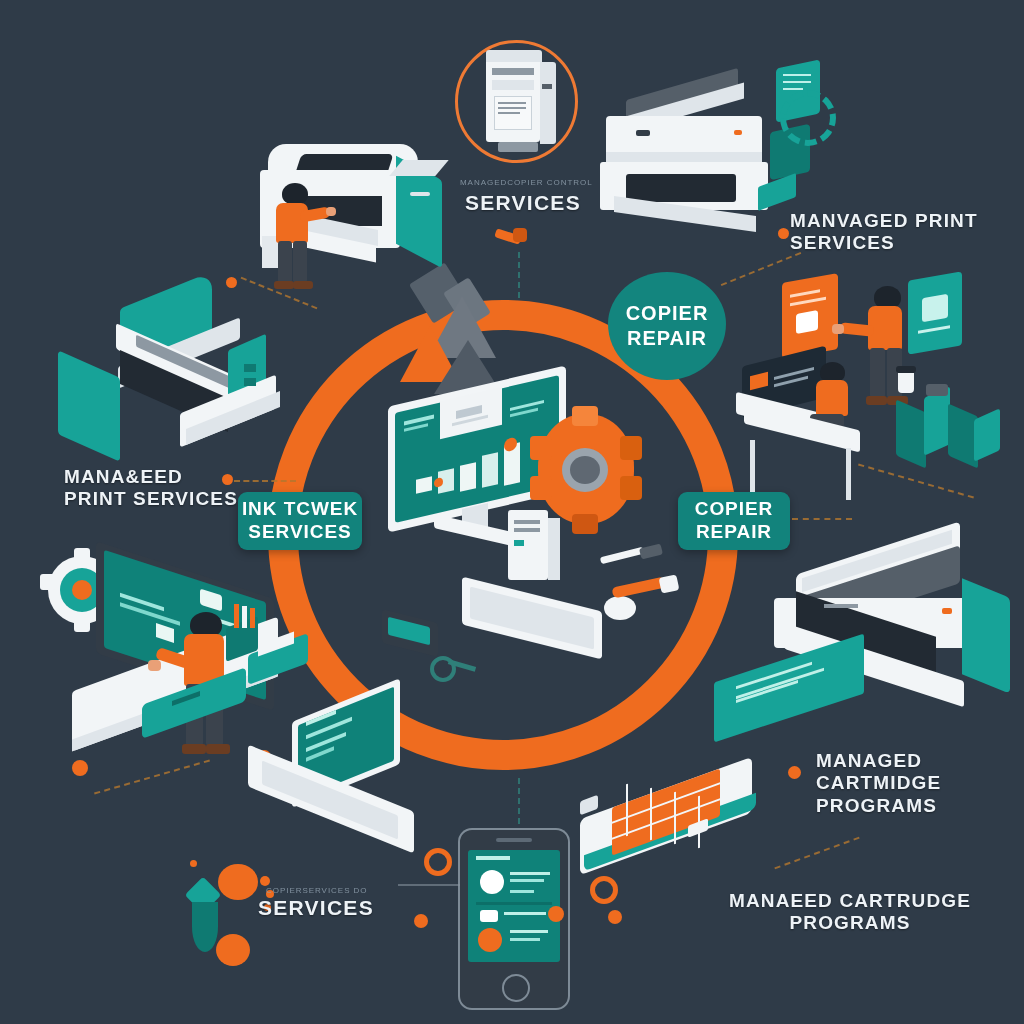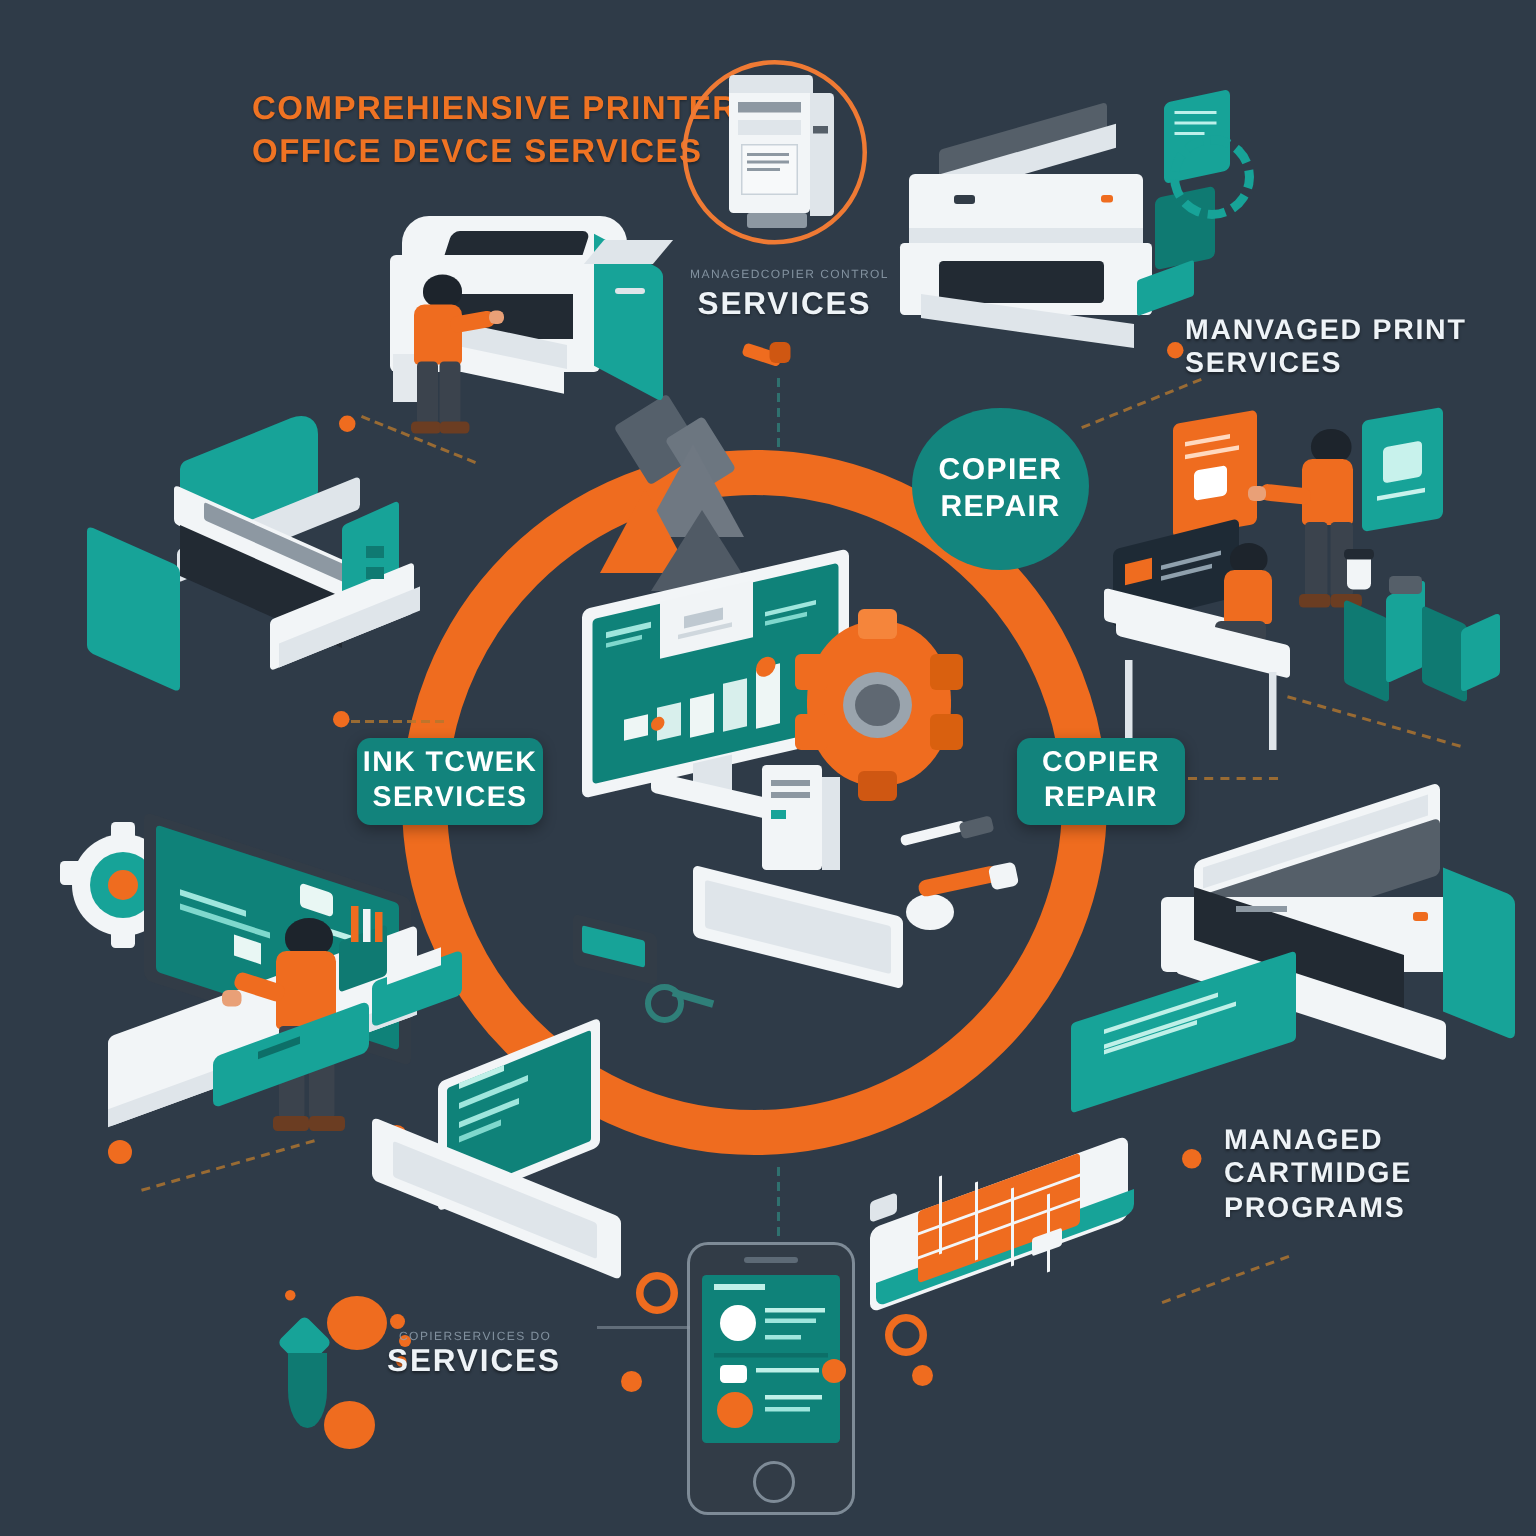--- a/index.html
+++ b/index.html
@@ -163,22 +163,20 @@
   .person-leg  { position: absolute; background: #3b434d; border-radius: 3px; }
   .person-arm  { position: absolute; background: #ef6c1f; border-radius: 5px; }
   .person-shoe { position: absolute; background: #6b3d22; border-radius: 3px; }
   .skin { position: absolute; background: #e9a077; border-radius: 3px; }
 </style>
 </head>
 <body>
 
 <div id="canvas">
 
-  <div class="title" style="left:168px; top:58px;">COMPREHIENSIVE PRINTER
-OFFICE DEVCE SERVICES</div>
 
   <div class="ring" style="left:268px; top:300px; width:470px; height:470px;"></div>
 
   <div class="obj" style="left:418px; top:270px; width:42px; height:46px; background:#55606b; transform:rotate(-32deg); border-radius:3px;"></div>
   <div class="obj" style="left:452px; top:282px; width:30px; height:42px; background:#6c7680; transform:rotate(-32deg); border-radius:3px;"></div>
   <div class="obj" style="left:672px; top:290px; width:40px; height:40px; background:#4e5862; transform:rotate(32deg); border-radius:3px;"></div>
 
   <div class="ring-thin" style="left:455px; top:40px; width:123px; height:123px;"></div>
   <div class="obj" style="left:470px; top:50px; width:96px; height:110px;">
     <div class="p sh-white" style="left:16px; top:6px; width:54px; height:86px; border-radius:3px;"></div>
@@ -265,20 +263,22 @@
     <div class="p sh-white" style="left:58px; top:62px; width:130px; height:26px; transform:skewY(24deg); border-radius:3px;"></div>
     <div class="p sh-gray" style="left:78px; top:66px; width:96px; height:12px; transform:skewY(24deg); border-radius:2px;"></div>
     <div class="p sh-teal" style="left:0px; top:74px; width:62px; height:84px; transform:skewY(24deg); border-radius:4px;"></div>
     <div class="p sh-black" style="left:62px; top:84px; width:108px; height:34px; transform:skewY(24deg);"></div>
     <div class="p sh-teal" style="left:170px; top:52px; width:38px; height:76px; transform:skewY(-24deg); border-radius:3px;"></div>
     <div class="p sh-white" style="left:122px; top:104px; width:96px; height:34px; transform:skewY(-22deg); border-radius:3px;"></div>
     <div class="p sh-white2" style="left:128px; top:120px; width:94px; height:16px; transform:skewY(-22deg);"></div>
     <div class="p sh-teal-d" style="left:186px; top:74px; width:12px; height:8px;"></div>
     <div class="p sh-teal-d" style="left:186px; top:88px; width:12px; height:8px;"></div>
   </div>
+  <div class="label l-md" style="left:64px; top:466px; width:220px;">MANA&amp;EED
+PRINT SERVICES</div>
   <div class="dot-o" style="left:222px; top:474px; width:11px; height:11px;"></div>
   <div class="dash" style="left:234px; top:480px; width:62px;"></div>
 
   <div class="obj" style="left:400px; top:296px; width:100px; height:104px;">
     <div class="p" style="left:28px; top:0; width:0; height:0; border-left:34px solid transparent; border-right:34px solid transparent; border-bottom:62px solid #6f7882;"></div>
     <div class="p" style="left:0px; top:30px; width:0; height:0; border-left:30px solid transparent; border-right:30px solid transparent; border-bottom:56px solid #ef6c1f;"></div>
     <div class="p" style="left:34px; top:44px; width:0; height:0; border-left:34px solid transparent; border-right:34px solid transparent; border-bottom:54px solid #505a65;"></div>
   </div>
 
   <div class="bubble" style="left:608px; top:272px; width:118px; height:108px;">COPIER
@@ -525,20 +525,22 @@
     <div class="p" style="left:-30px; top:126px; width:76px; height:3px; background:#bff0e8; transform:skewY(-18deg);"></div>
     <div class="p" style="left:-30px; top:134px; width:88px; height:3px; background:#bff0e8; transform:skewY(-18deg);"></div>
     <div class="p" style="left:-30px; top:142px; width:62px; height:3px; background:#bff0e8; transform:skewY(-18deg);"></div>
     <div class="p sh-orange" style="left:176px; top:60px; width:10px; height:6px; border-radius:2px;"></div>
     <div class="p sh-gray" style="left:58px; top:56px; width:34px; height:4px;"></div>
   </div>
   <div class="label l-md" style="left:816px; top:750px; width:210px;">MANAGED
 CARTMIDGE PROGRAMS</div>
   <div class="dot-o" style="left:788px; top:766px; width:13px; height:13px;"></div>
 
+  <div class="label l-md center" style="left:700px; top:890px; width:300px;">MANAEED CARTRUDGE
+PROGRAMS</div>
 
   <div class="obj" style="left:180px; top:860px; width:120px; height:110px;">
     <div class="p sh-orange" style="left:38px; top:4px; width:40px; height:36px; border-radius:50%;"></div>
     <div class="p sh-teal" style="left:10px; top:22px; width:26px; height:26px; transform:rotate(45deg); border-radius:4px;"></div>
     <div class="p sh-teal-d" style="left:12px; top:42px; width:26px; height:50px; border-radius:0 0 50% 50%;"></div>
     <div class="p sh-orange" style="left:36px; top:74px; width:34px; height:32px; border-radius:50%;"></div>
     <div class="p sh-orange" style="left:80px; top:16px; width:10px; height:10px; border-radius:50%;"></div>
     <div class="p sh-orange" style="left:86px; top:30px; width:8px; height:8px; border-radius:50%;"></div>
     <div class="p sh-orange" style="left:84px; top:44px; width:7px; height:7px; border-radius:50%;"></div>
     <div class="p sh-orange" style="left:10px; top:0px; width:7px; height:7px; border-radius:50%;"></div>

